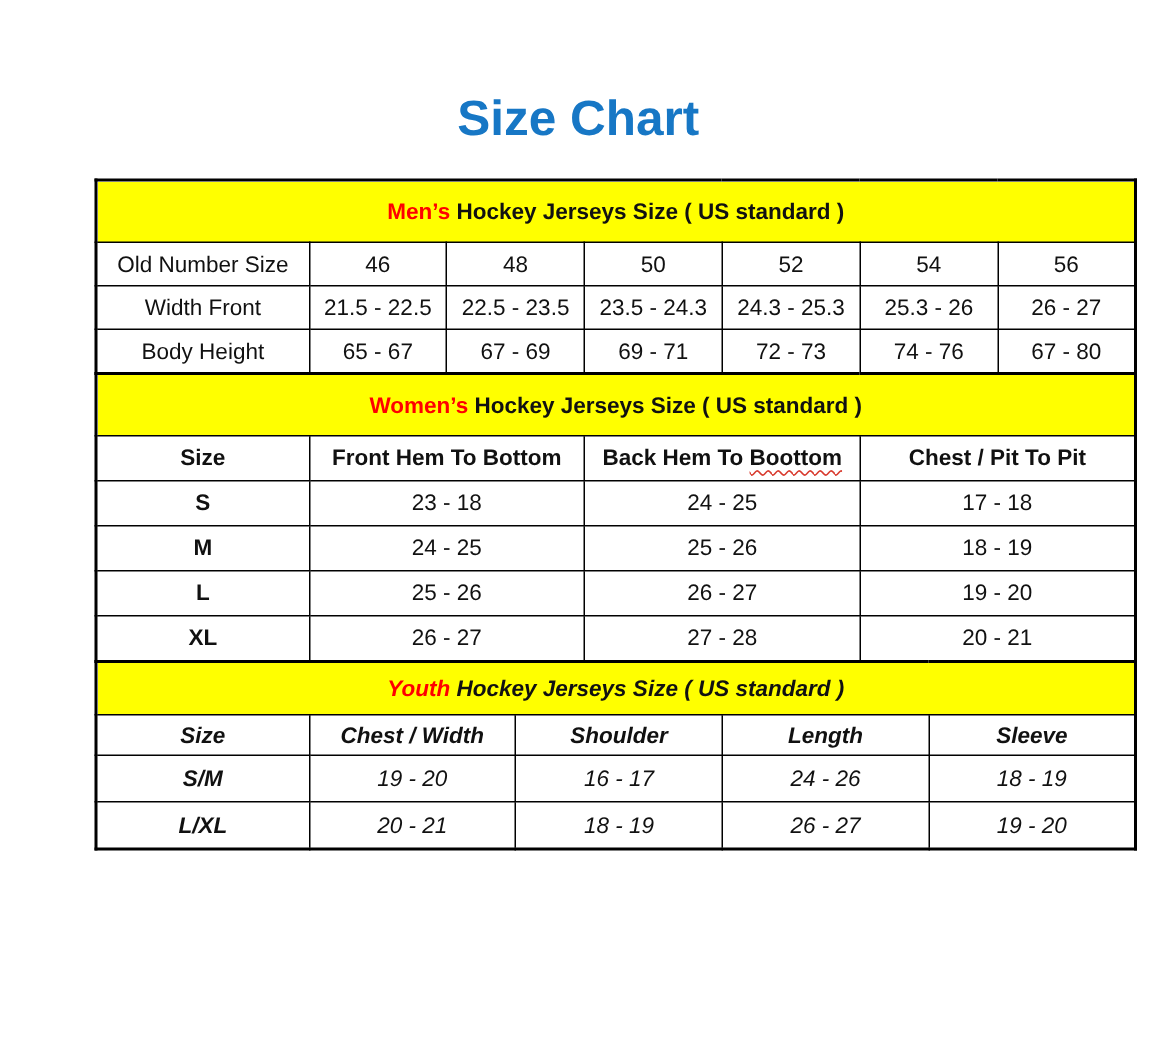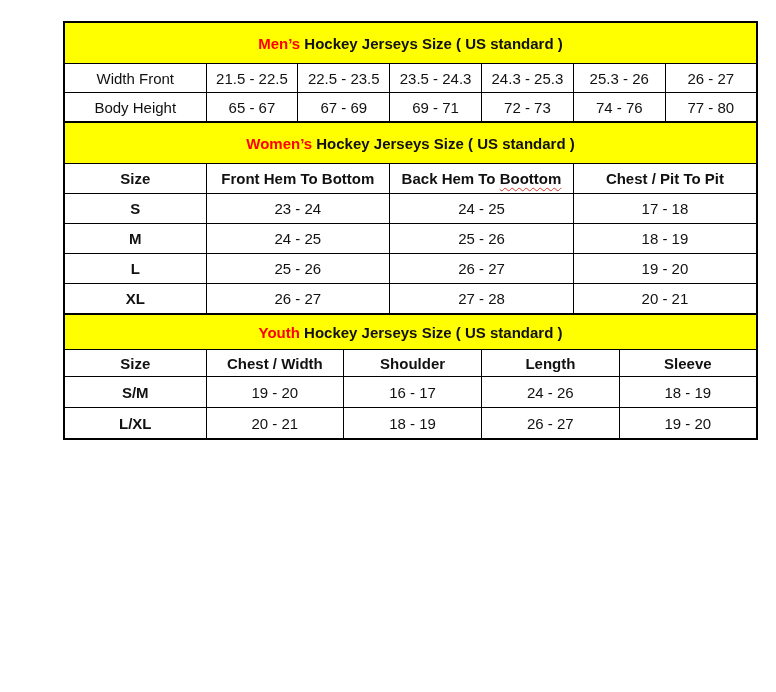--- a/index.html
+++ b/index.html
@@ -59,67 +59,77 @@
     font-size: 17px;
     font-weight: bold;
     border: 2px solid #000000;
   }
   td.section-heading .hl { color: var(--highlight, #FF0000); }
   
   .sec-mens td { height: 28px; }
   .sec-mens td.section-heading { height: 40px; }
   .sec-womens td { height: 29px; }
   .sec-womens td.section-heading { height: 40px; margin-top: 44px; }
-  .sec-youth td { height: 30px; }
+  .sec-youth td { height: 30px; font-style: italic; }
   .sec-youth tr.header-row td { height: 26px; }
   .sec-youth td.section-heading { height: 34px; }
   .misspelled {
     text-decoration: underline;
     text-decoration-style: wavy;
     text-decoration-color: var(--wavy, #D83A2E);
     text-decoration-thickness: 1px;
     text-underline-offset: 3px;
   }
 </style>
 </head>
 <body>
 
 <div class="page">
+  <h1 class="chart-title">Size Chart</h1>
   <div class="tables-host">
       <table class="size-table sec-mens">
         <colgroup>
           <col class="label-col">
           <col>
           <col>
           <col>
           <col>
           <col>
           <col>
         </colgroup>
         <tbody>
           <tr>
             <td colspan="7" class="section-heading"><span class="hl">Men’s</span><span> Hockey Jerseys Size ( US standard )</span></td>
+          </tr>
+          <tr>
+            <td>Old Number Size</td>
+            <td>46</td>
+            <td>48</td>
+            <td>50</td>
+            <td>52</td>
+            <td>54</td>
+            <td>56</td>
           </tr>
           <tr>
             <td>Width Front</td>
             <td>21.5 - 22.5</td>
             <td>22.5 - 23.5</td>
             <td>23.5 - 24.3</td>
             <td>24.3 - 25.3</td>
             <td>25.3 - 26</td>
             <td>26 - 27</td>
           </tr>
           <tr>
             <td>Body Height</td>
             <td>65 - 67</td>
             <td>67 - 69</td>
             <td>69 - 71</td>
             <td>72 - 73</td>
             <td>74 - 76</td>
-            <td>77 - 80</td>
+            <td>67 - 80</td>
           </tr>
         </tbody>
       </table>
       <table class="size-table sec-womens">
         <colgroup>
           <col class="label-col">
           <col>
           <col>
           <col>
         </colgroup>
@@ -128,21 +138,21 @@
             <td colspan="4" class="section-heading"><span class="hl">Women’s</span><span> Hockey Jerseys Size ( US standard )</span></td>
           </tr>
           <tr class="header-row">
             <td class="col-header">Size</td>
             <td class="col-header">Front Hem To Bottom</td>
             <td class="col-header">Back Hem To <span class="misspelled">Boottom</span></td>
             <td class="col-header">Chest / Pit To Pit</td>
           </tr>
           <tr>
             <td class="bold">S</td>
-            <td>23 - 24</td>
+            <td>23 - 18</td>
             <td>24 - 25</td>
             <td>17 - 18</td>
           </tr>
           <tr>
             <td class="bold">M</td>
             <td>24 - 25</td>
             <td>25 - 26</td>
             <td>18 - 19</td>
           </tr>
           <tr>

